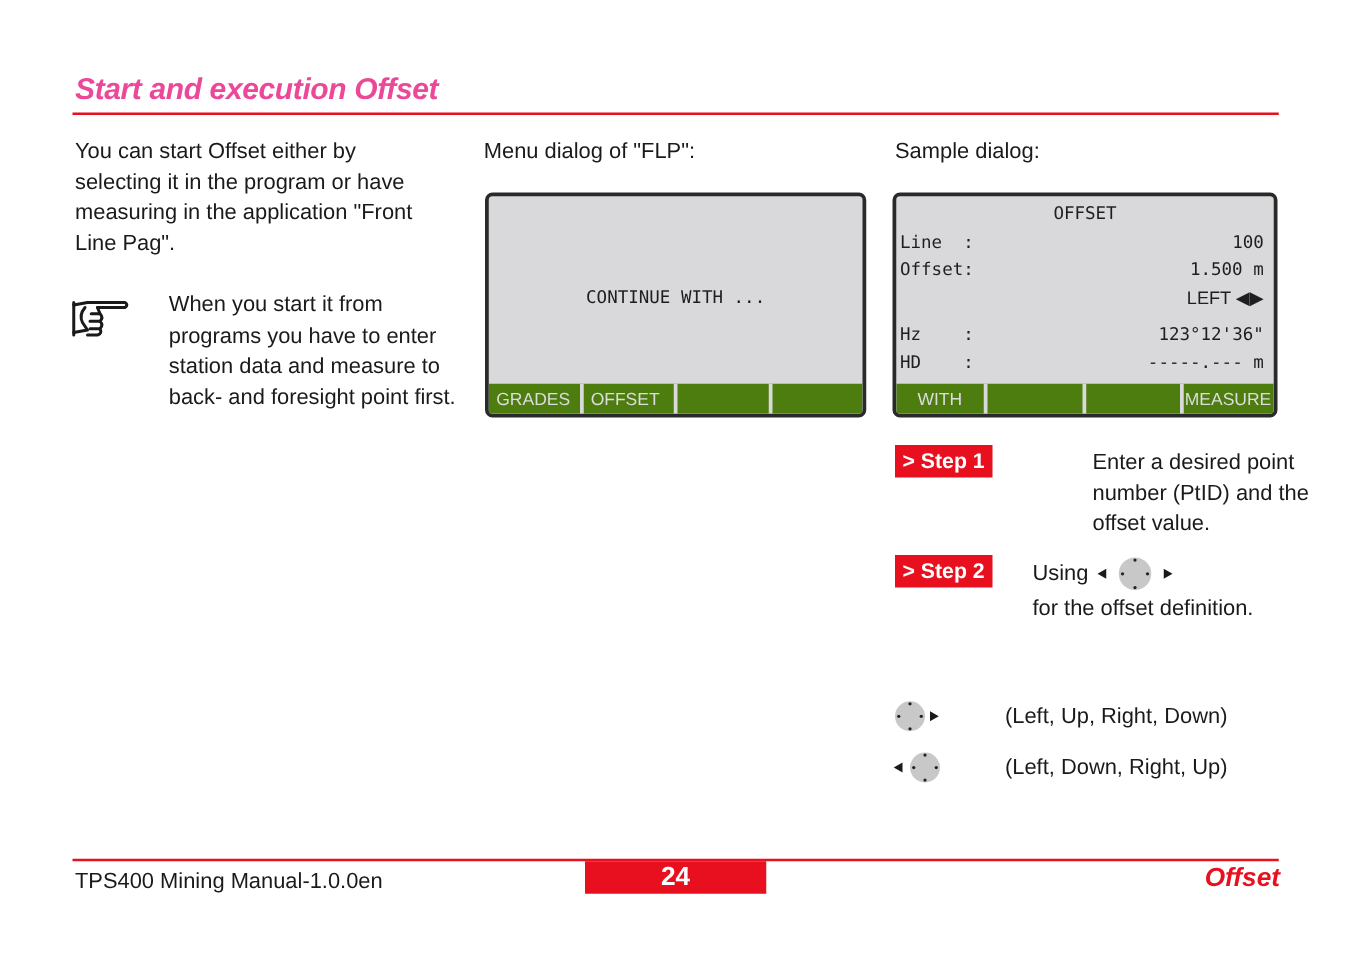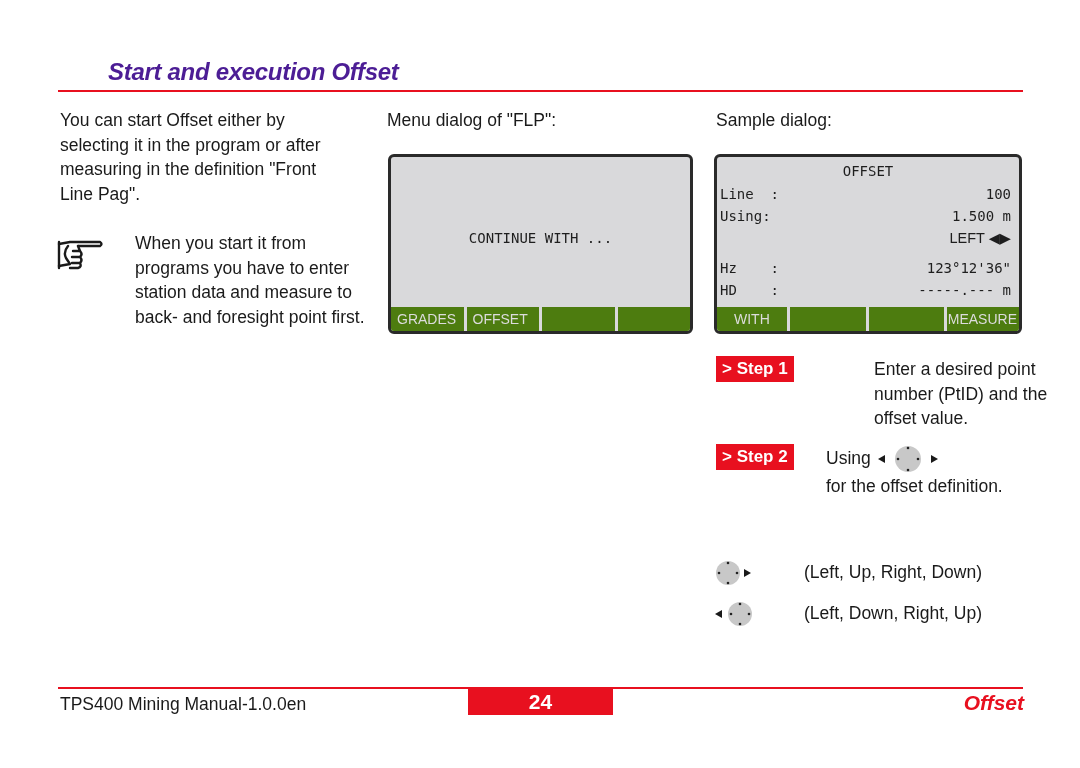--- a/index.html
+++ b/index.html
@@ -1,19 +1,19 @@
 <!DOCTYPE html>
 <html><head>
 <meta charset="utf-8">
 <style>
   html, body { margin: 0; padding: 0; background: #ffffff; }
   body { width: 1080px; height: 768px; position: relative; overflow: hidden;
          font-family: "Liberation Sans", sans-serif; color: #1a1a1a; }
   .title { position: absolute; left: 60px; top: 58px; font-size: 24px; font-weight: bold;
-           font-style: italic; color: #4c1d95; letter-spacing: -0.3px; margin-left: 48px; }
+           font-style: italic; color: #ec4899; letter-spacing: -0.3px; }
   .title-rule { position: absolute; left: 58px; top: 90px; width: 965px; height: 2px; background: #e8101f; }
   .body-text { font-size: 17.5px; line-height: 24.5px; color: #1a1a1a; }
   .intro { position: absolute; left: 60px; top: 108px; width: 290px; }
   .note-icon { position: absolute; left: 56px; top: 234px; width: 48px; height: 40px; }
   .note { position: absolute; left: 135px; top: 231px; width: 230px; }
   .caption { position: absolute; font-size: 17.5px; color: #1a1a1a; }
   .cap-left { left: 387px; top: 110px; }
   .cap-right { left: 716px; top: 110px; }
   .lcd { position: absolute; background: #d9d9db; border: 3px solid #2a2a2a; border-radius: 6px;
          box-sizing: border-box; overflow: hidden; }
@@ -46,21 +46,21 @@
               color: #ffffff; font-weight: bold; font-size: 21px; text-align: center; line-height: 26px; }
   .footer-right { position: absolute; right: 56px; top: 691px; font-size: 21px; font-weight: bold;
                   font-style: italic; color: #e8101f; }
 </style>
 </head>
 <body>
 
 <div class="title">Start and execution Offset</div>
 <div class="title-rule"></div>
 
-<div class="intro body-text">You can start Offset either by selecting it in the program or after measuring in the definition "Front Line Pag".</div>
+<div class="intro body-text">You can start Offset either by selecting it in the program or have measuring in the application "Front Line Pag".</div>
 
 <svg class="note-icon" viewBox="0 0 48 40">
   <g fill="none" stroke="#1a1a1a" stroke-width="2.4" stroke-linecap="round" stroke-linejoin="round">
     <path d="M3 8 L3 34"></path>
     <path d="M3 10 L14 8 L44 8 Q47 10 44 12 L22 12"></path>
     <path d="M12 12 Q7 18 10 24 L14 30 L3 32"></path>
     <path d="M22 12 L24 17 L17 17"></path>
     <path d="M24 17 Q27 20 24 23 L16 23"></path>
     <path d="M24 23 Q27 26 24 29 L16 29"></path>
     <path d="M24 29 Q26 33 22 34 L14 34"></path>
@@ -80,21 +80,21 @@
 </div>
 
 <div class="caption cap-right">Sample dialog:</div>
 <div class="lcd lcd-right">
   <div class="lcd-title mono">OFFSET</div>
   <div class="lcd-row mono" style="top:29px">
     <span style="white-space:pre">Line  :</span>
     <span>100</span>
   </div>
   <div class="lcd-row mono" style="top:51px">
-    <span style="white-space:pre">Using:</span>
+    <span style="white-space:pre">Offset:</span>
     <span>1.500 m</span>
   </div>
   <div class="lcd-row mono" style="top:73px">
     <span></span>
     <span style="font-family:'Liberation Sans',sans-serif;font-size:14.5px">LEFT ◀▶</span>
   </div>
   <div class="lcd-row mono" style="top:103px">
     <span style="white-space:pre">Hz    :</span>
     <span>123°12'36"</span>
   </div>

